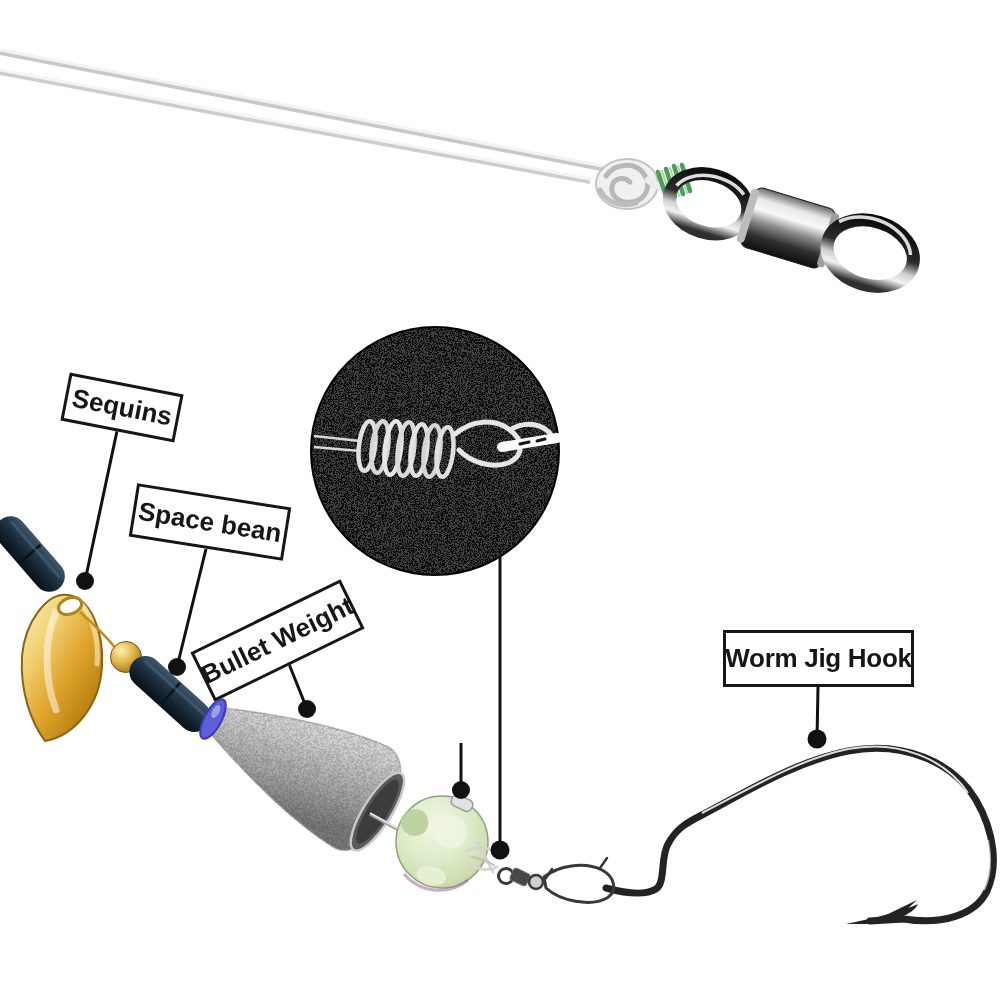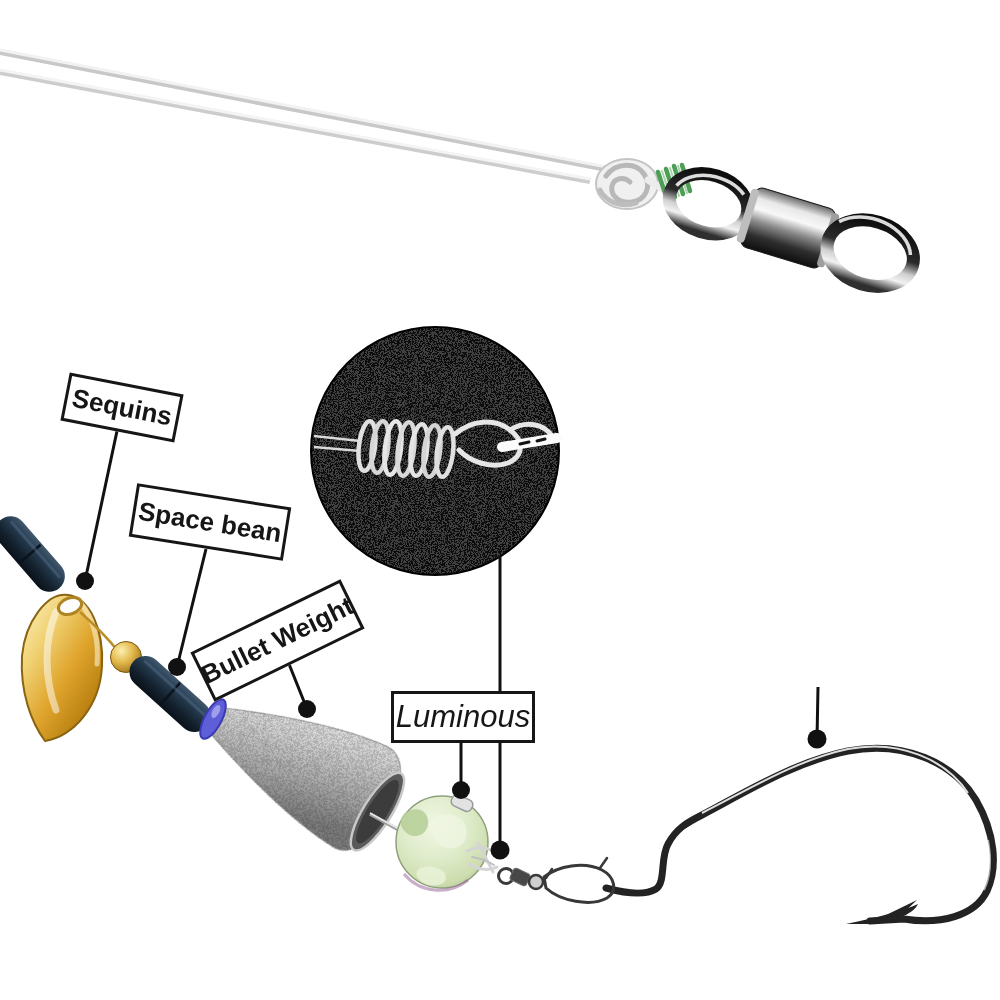--- a/index.html
+++ b/index.html
@@ -231,15 +231,15 @@
     <circle cx="307" cy="709" r="9"></circle>
     <circle cx="461" cy="790" r="9"></circle>
     <circle cx="500" cy="850" r="9.5"></circle>
     <circle cx="817" cy="739" r="9.5"></circle>
   </g>
 </svg>
 
 <div class="callout" id="co-sequins">Sequins</div>
 <div class="callout" id="co-space-bean">Space bean</div>
 <div class="callout" id="co-bullet-weight">Bullet Weight</div>
-<div class="callout" id="co-luminous">Luminous</div>
+<div class="callout" id="co-worm-jig-hook">Worm Jig Hook</div>
 
 </div>
 
 </body></html>

